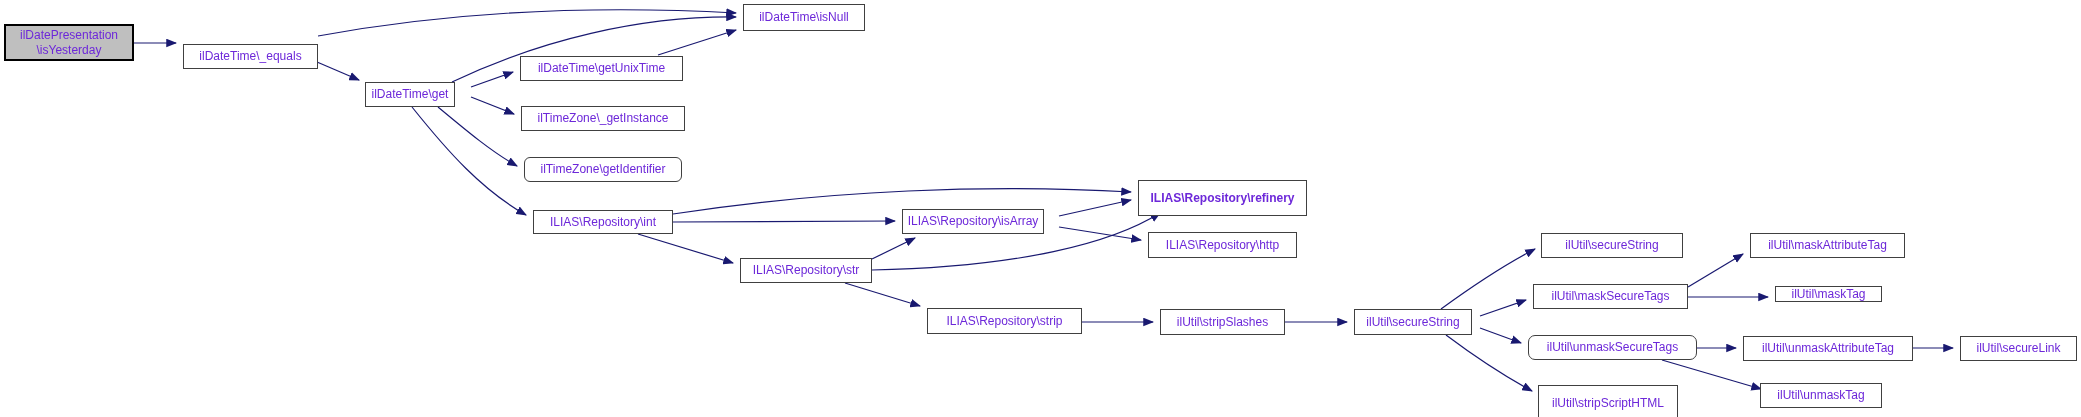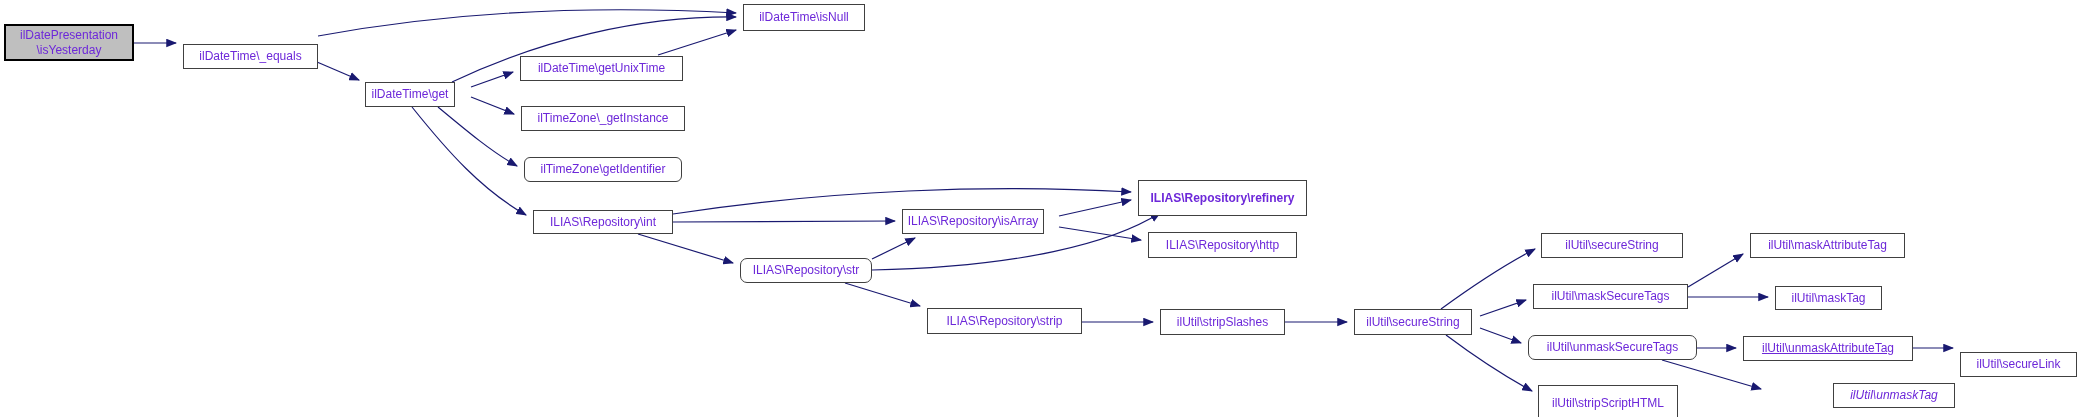--- a/index.html
+++ b/index.html
@@ -94,27 +94,27 @@
       <div class="node" style="left: 183px; top: 31px; width: 135px; height: 25px; margin-top: 13px;">ilDateTime\_equals</div>
       <div class="node" style="left: 743px; top: 4px; width: 122px; height: 27px;">ilDateTime\isNull</div>
       <div class="node" style="left: 365px; top: 82px; width: 90px; height: 25px;">ilDateTime\get</div>
       <div class="node" style="left: 520px; top: 56px; width: 163px; height: 25px;">ilDateTime\getUnixTime</div>
       <div class="node" style="left: 521px; top: 106px; width: 164px; height: 25px;">ilTimeZone\_getInstance</div>
       <div class="node" style="left: 524px; top: 157px; width: 158px; height: 25px; border-radius: 6px;">ilTimeZone\getIdentifier</div>
       <div class="node" style="left: 533px; top: 210px; width: 140px; height: 24px;">ILIAS\Repository\int</div>
       <div class="node" style="left: 902px; top: 209px; width: 142px; height: 25px;">ILIAS\Repository\isArray</div>
       <div class="node" style="left: 1138px; top: 180px; width: 169px; height: 36px; font-weight: bold;">ILIAS\Repository\refinery</div>
       <div class="node" style="left: 1148px; top: 232px; width: 149px; height: 26px;">ILIAS\Repository\http</div>
-      <div class="node" style="left: 740px; top: 258px; width: 132px; height: 25px; border-radius: 7px;">ILIAS\Repository\str</div>
+      <div class="node" style="left: 740px; top: 258px; width: 132px; height: 25px;">ILIAS\Repository\str</div>
       <div class="node" style="left: 927px; top: 308px; width: 155px; height: 26px;">ILIAS\Repository\strip</div>
       <div class="node" style="left: 1160px; top: 309px; width: 125px; height: 26px;">ilUtil\stripSlashes</div>
       <div class="node" style="left: 1354px; top: 309px; width: 118px; height: 26px;">ilUtil\secureString</div>
       <div class="node" style="left: 1541px; top: 233px; width: 142px; height: 25px;">ilUtil\secureString</div>
       <div class="node" style="left: 1533px; top: 284px; width: 155px; height: 25px;">ilUtil\maskSecureTags</div>
       <div class="node" style="left: 1528px; top: 335px; width: 169px; height: 25px; border-radius: 7px;">ilUtil\unmaskSecureTags</div>
       <div class="node" style="left: 1538px; top: 385px; width: 140px; height: 36px;">ilUtil\stripScriptHTML</div>
       <div class="node" style="left: 1750px; top: 233px; width: 155px; height: 25px;">ilUtil\maskAttributeTag</div>
-      <div class="node" style="left: 1775px; top: 286px; width: 107px; height: 24px;">ilUtil\maskTag</div>
-      <div class="node" style="left: 1743px; top: 336px; width: 170px; height: 25px; text-decoration: underline;">ilUtil\unmaskAttributeTag</div>
-      <div class="node" style="left: 1833px; top: 383px; width: 122px; height: 25px; font-style: italic;">ilUtil\unmaskTag</div>
-      <div class="node" style="left: 1960px; top: 336px; width: 117px; height: 25px; margin-top: 16px;">ilUtil\secureLink</div>
+      <div class="node" style="left: 1775px; top: 286px; width: 107px; height: 16px;">ilUtil\maskTag</div>
+      <div class="node" style="left: 1743px; top: 336px; width: 170px; height: 25px;">ilUtil\unmaskAttributeTag</div>
+      <div class="node" style="left: 1760px; top: 383px; width: 122px; height: 25px;">ilUtil\unmaskTag</div>
+      <div class="node" style="left: 1960px; top: 336px; width: 117px; height: 25px;">ilUtil\secureLink</div>
     </div>
 </div>
 
 </body></html>

